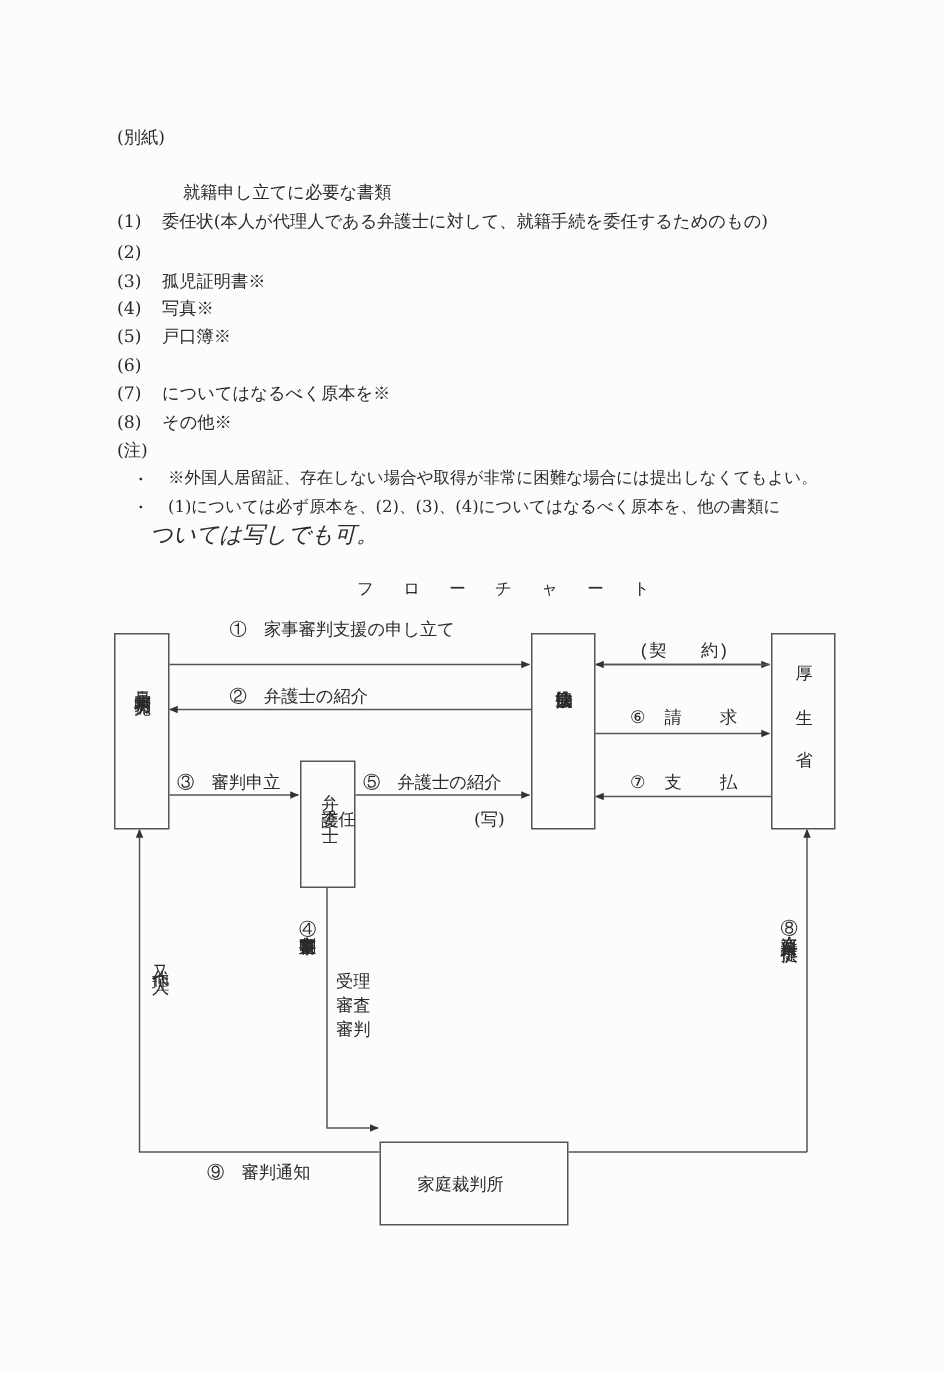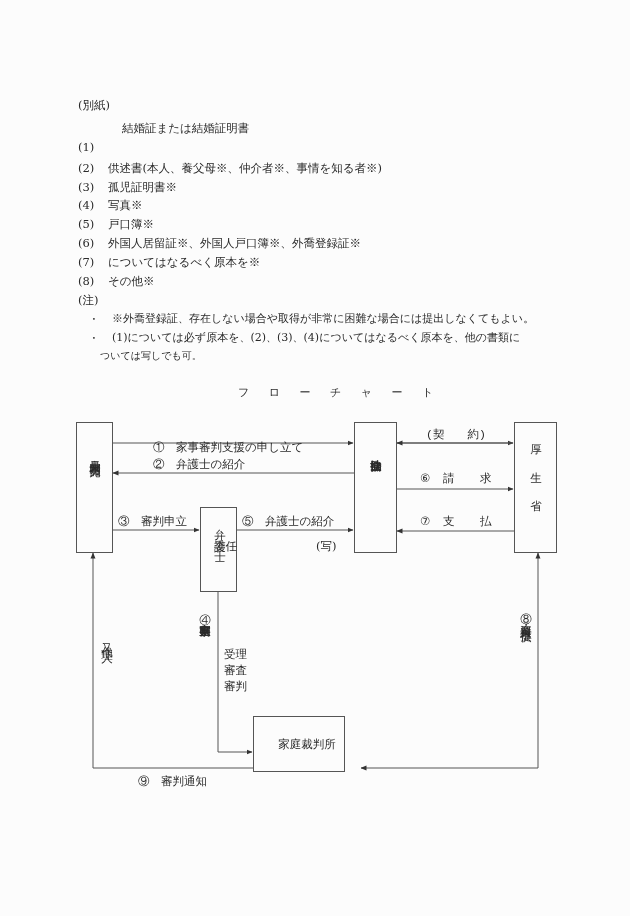--- a/index.html
+++ b/index.html
@@ -12,63 +12,62 @@
   .t { font-size:11.5px; line-height:14px; }
   .list-num { position:absolute; left:78px; font-size:11.5px; }
   .list-text { position:absolute; left:108px; font-size:11.5px; }
   .box { position:absolute; border:1px solid #555; background:#fcfcfc; box-sizing:border-box; }
   .vtext { writing-mode:vertical-rl; text-orientation:upright; font-size:11.5px; letter-spacing:1px; position:absolute; }
   svg.lines { position:absolute; left:0; top:0; }
 </style>
 </head>
 <body>
 
-<div class="abs t" style="left:78px;top:98px;">(別紙)</div>
-<div class="abs t" style="left:122px;top:121px;">結婚証または結婚証明書</div>
+<div class="abs t" style="left:78px;top:84px;">(別紙)</div>
+<div class="abs t" style="left:122px;top:121px;">就籍申し立てに必要な書類</div>
 
 <div>
   <div class="abs t" style="top:140px;left:0;width:630px;height:14px;">
     <span class="list-num">(1)</span>
+    <span class="list-text">委任状(本人が代理人である弁護士に対して、就籍手続を委任するためのもの)</span>
   </div>
   <div class="abs t" style="top:161px;left:0;width:630px;height:14px;">
     <span class="list-num">(2)</span>
-    <span class="list-text">供述書(本人、養父母※、仲介者※、事情を知る者※)</span>
   </div>
   <div class="abs t" style="top:180px;left:0;width:630px;height:14px;">
     <span class="list-num">(3)</span>
     <span class="list-text">孤児証明書※</span>
   </div>
   <div class="abs t" style="top:198px;left:0;width:630px;height:14px;">
     <span class="list-num">(4)</span>
     <span class="list-text">写真※</span>
   </div>
   <div class="abs t" style="top:217px;left:0;width:630px;height:14px;">
     <span class="list-num">(5)</span>
     <span class="list-text">戸口簿※</span>
   </div>
   <div class="abs t" style="top:236px;left:0;width:630px;height:14px;">
     <span class="list-num">(6)</span>
-    <span class="list-text">外国人居留証※、外国人戸口簿※、外喬登録証※</span>
   </div>
   <div class="abs t" style="top:255px;left:0;width:630px;height:14px;">
     <span class="list-num">(7)</span>
     <span class="list-text">についてはなるべく原本を※</span>
   </div>
   <div class="abs t" style="top:274px;left:0;width:630px;height:14px;">
     <span class="list-num">(8)</span>
     <span class="list-text">その他※</span>
   </div>
 </div>
 
 <div class="abs t" style="left:78px;top:293px;">(注)</div>
 <div class="abs t" style="left:88px;top:312px;">・</div>
-<div class="abs t" style="left:112px;top:312px;font-size:11px;">※外喬登録証、存在しない場合や取得が非常に困難な場合には提出しなくてもよい。</div>
+<div class="abs t" style="left:112px;top:312px;font-size:11px;">※外国人居留証、存在しない場合や取得が非常に困難な場合には提出しなくてもよい。</div>
 <div class="abs t" style="left:88px;top:331px;">・</div>
 <div class="abs t" style="left:112px;top:331px;font-size:11px;text-align:right;">(1)については必ず原本を、(2)、(3)、(4)についてはなるべく原本を、他の書類に</div>
-<div class="abs t" style="left:100px;top:349px;font-size:10px;">ついては写しでも可。</div>
+<div class="abs t" style="left:100px;top:349px;font-size:15px;font-style:italic;">ついては写しでも可。</div>
 
 <div class="abs t" style="left:238px;top:386px;letter-spacing:8px;font-size:11px;">フ ロ ー チ ャ ー ト</div>
 
 <svg class="lines" width="630" height="916">
   <defs>
     <marker id="ah" markerWidth="6" markerHeight="6" refX="5.5" refY="3" orient="auto" markerUnits="userSpaceOnUse">
       <path d="M0,0.5 L6,3 L0,5.5 z" fill="#333"></path>
     </marker>
   </defs>
   <g stroke="#555" stroke-width="1" fill="none">
@@ -106,25 +105,25 @@
 </div>
 
 <div class="box" style="left:514px;top:422px;width:43px;height:131px;">
   <div class="vtext" style="left:13px;top:12px;letter-spacing:28px;">厚生省</div>
 </div>
 
 <div class="box" style="left:200px;top:507px;width:37px;height:85px;">
   <div class="vtext" style="left:11px;top:12px;letter-spacing:11px;">弁護士</div>
 </div>
 
-<div class="box" style="left:253px;top:716px;width:92px;height:56px;">
+<div class="box" style="left:253px;top:761px;width:126px;height:56px;">
   <div class="abs t" style="left:0;width:106px;top:20px;text-align:center;">家庭裁判所</div>
 </div>
 
-<div class="abs t" style="left:153px;top:440px;">①　家事審判支援の申し立て</div>
+<div class="abs t" style="left:153px;top:412px;">①　家事審判支援の申し立て</div>
 <div class="abs t" style="left:153px;top:457px;text-align:right;">②　弁護士の紹介</div>
 <div class="abs t" style="left:118px;top:514px;">③　審判申立</div>
 <div class="abs t" style="left:166px;top:539px;margin-left:48px;">委任</div>
 <div class="abs t" style="left:242px;top:514px;">⑤　弁護士の紹介</div>
 <div class="abs t" style="left:316px;top:539px;">(写)</div>
 <div class="abs t" style="left:426px;top:428px;font-family:Liberation Mono, monospace;">(契　　約)</div>
 
 <div class="abs t" style="left:420px;top:471px;">⑥</div>
 <div class="abs t" style="left:443px;top:471px;">請</div>
 <div class="abs t" style="left:480px;top:471px;">求</div>

